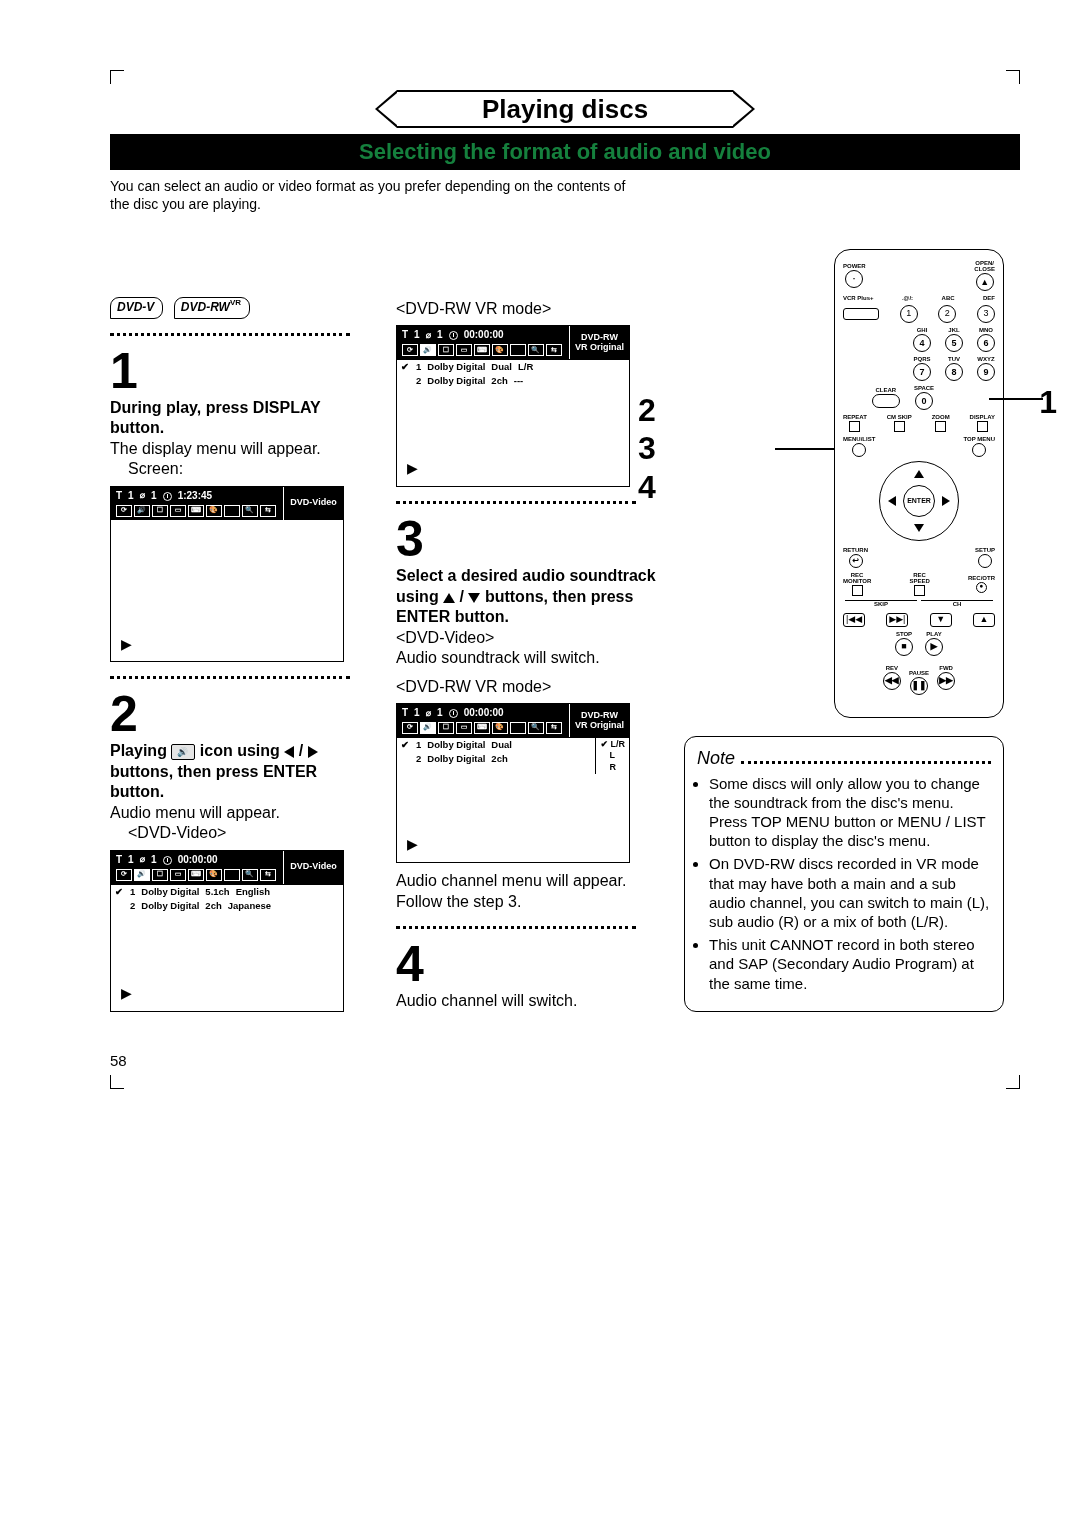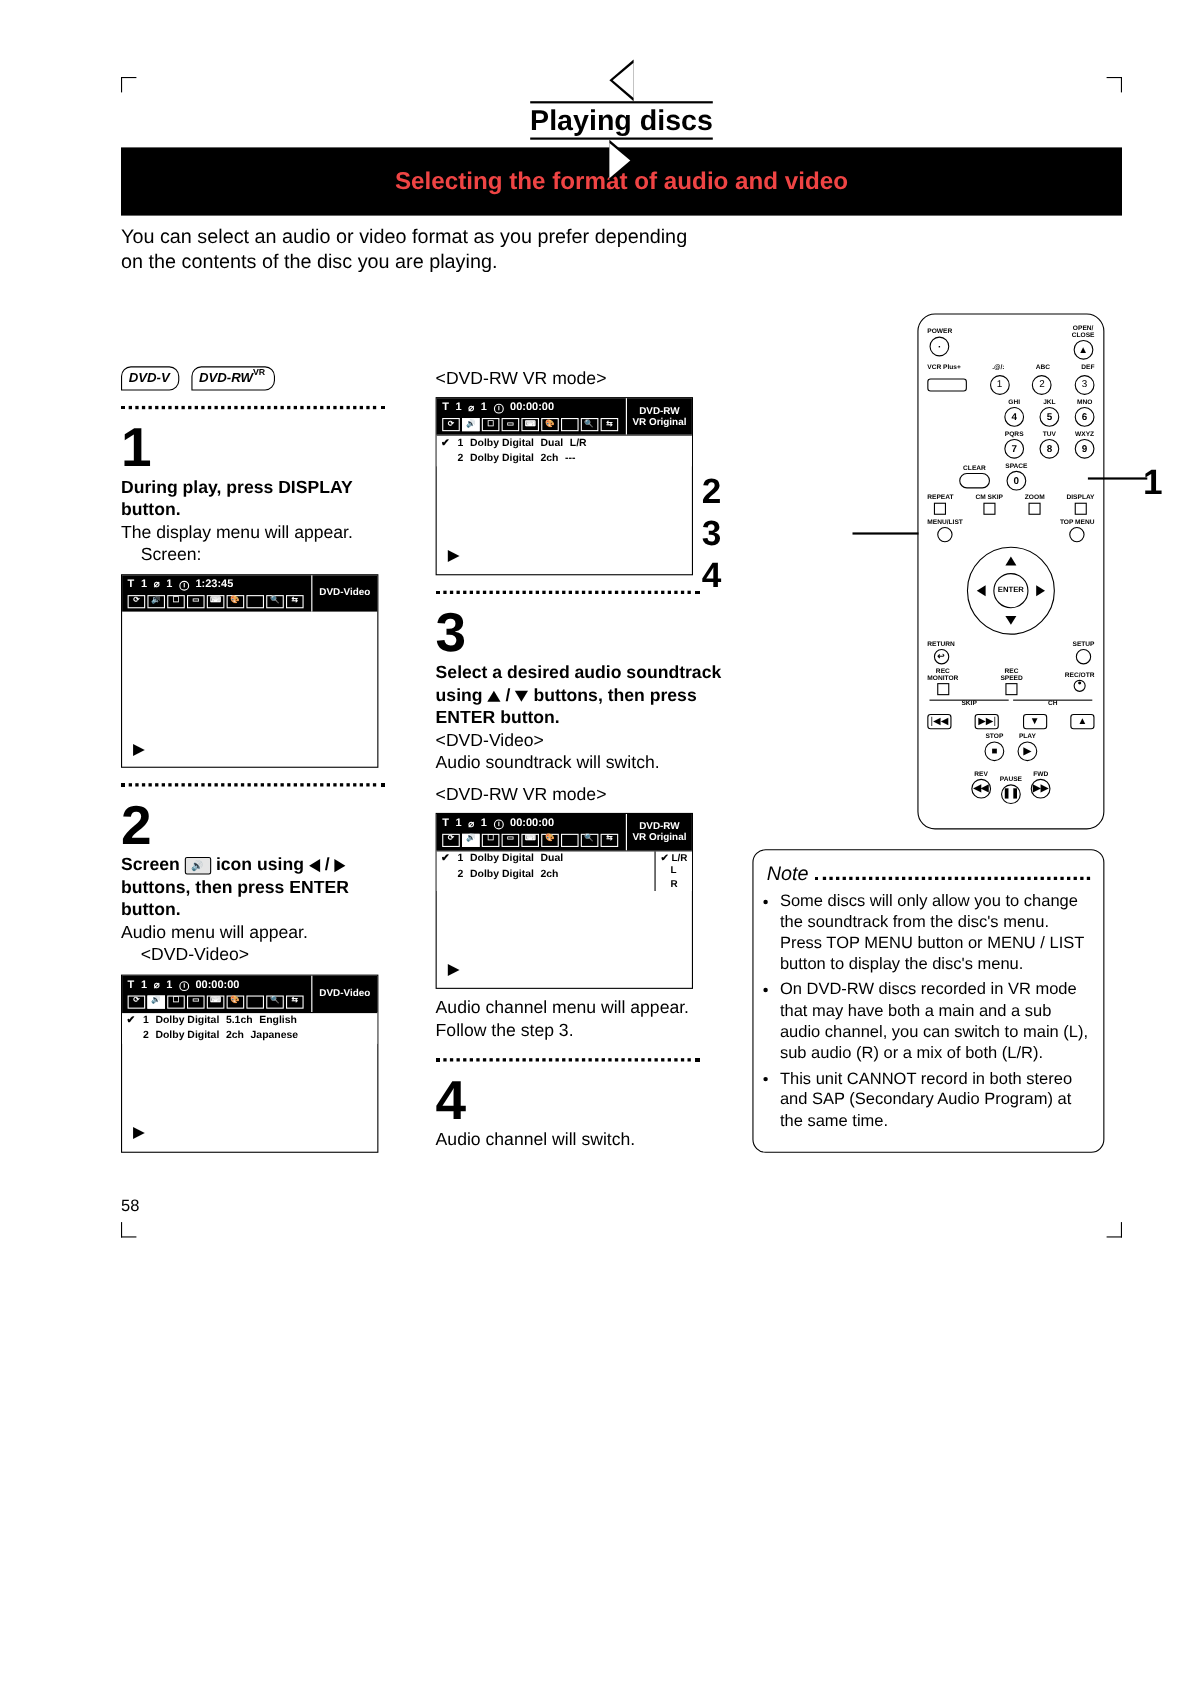--- a/index.html
+++ b/index.html
@@ -27,21 +27,21 @@
   .crop { width: 14px; height: 14px; }
   .crop.tl { border-left: 1px solid #000; border-top: 1px solid #000;}
   .crop.tr { border-right: 1px solid #000; border-top: 1px solid #000;}
   .crop.bl { border-left: 1px solid #000; border-bottom: 1px solid #000;}
   .crop.br { border-right: 1px solid #000; border-bottom: 1px solid #000;}
   .hdr-tag {
     margin: 0 auto 6px auto;
     width: 380px;
     height: 38px;
     position: relative;
-    display: flex; align-items: center; justify-content: center; flex-direction: column;
+    display: flex; align-items: center; justify-content: center;
   }
   .hdr-tag-body {
     border-top: 2px solid #000;
     border-bottom: 2px solid #000;
     height: 100%;
     flex: 1;
     display: flex; align-items: center; justify-content: center;
     font-weight: 700; font-size: 26px;
   }
   .hdr-tag-arrow {
@@ -62,27 +62,27 @@
   }
   .hdr-tag-arrow.right-out { border-left: 22px solid #000; position: relative; }
   .hdr-tag-arrow.right-in {
     position: absolute; right: 3px;
     border-top: 16px solid transparent;
     border-bottom: 16px solid transparent;
     border-left: 19px solid #fff;
     z-index: 2;
   }
   .subhead-bar {
-    background: #000; color: #ef4444;
+    background: #000; color: #15803d;
     font-weight: 700; font-size: 22px;
-    padding: 18px 0; text-align: center;
+    padding: 5px 0; text-align: center;
     margin-bottom: 8px;
   }
   .intro {
-    font-size: 18px; line-height: 1.25;
+    font-size: 14px; line-height: 1.25;
     margin-bottom: 28px;
     max-width: 520px;
   }
   .section-heading {
     font-weight: 700; font-size: 21px;
     border-bottom: 2px solid #000;
     padding-bottom: 3px;
     margin-bottom: 14px;
     max-width: 520px;
   }
@@ -335,21 +335,21 @@
           </div>
           <div class="osd-right">DVD-Video</div>
         </div>
         <div class="osd-body xtall"></div>
         <div class="osd-play">▶</div>
       </div>
 
       <div class="dots"></div>
       <div class="stepnum">2</div>
       <div class="step-title">
-        <span>Screen </span>
+        <span>Playing </span>
         <span class="audio-icon-inline">🔊</span>
         <span> icon using </span>
         <span class="tri-left"></span>
         <span> / </span>
         <span class="tri-right"></span>
         <span> buttons, then press ENTER button.</span>
       </div>
       <div>Audio menu will appear.</div>
       <div class="screen-label">&lt;DVD-Video&gt;</div>
 

